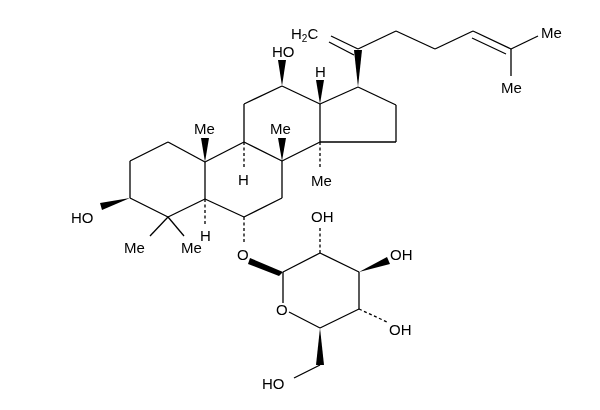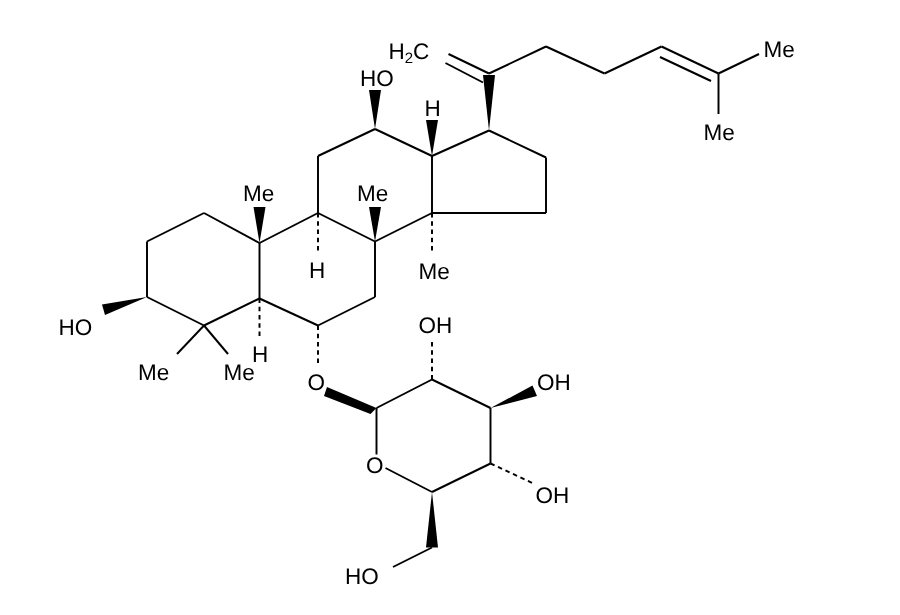--- a/index.html
+++ b/index.html
@@ -1,17 +1,17 @@
 <!DOCTYPE html>
 <html><head>
 <meta charset="utf-8">
 <style>
   html, body { margin: 0; padding: 0; background: #ffffff; }
   body { width: 600px; height: 410px; overflow: hidden; }
-  #canvas { position: absolute; left: 0; top: 0; width: 568px; height: 410px; }
+  #canvas { position: absolute; left: 0; top: 0; width: 568px; height: 410px; padding-left: 32px; }
   svg text { font-family: "Liberation Sans", sans-serif; font-size: 15px; fill: #000; }
   .bond { stroke: #000; stroke-width: 1.3; fill: none; }
   .hash { stroke: #000; stroke-width: 1.3; stroke-dasharray: 3 2.5; fill: none; }
   .wedge { fill: #000; stroke: none; }
 </style>
 </head>
 <body>
 
 <div id="canvas">
 <svg width="600" height="410" viewBox="0 0 600 410" xmlns="http://www.w3.org/2000/svg">

